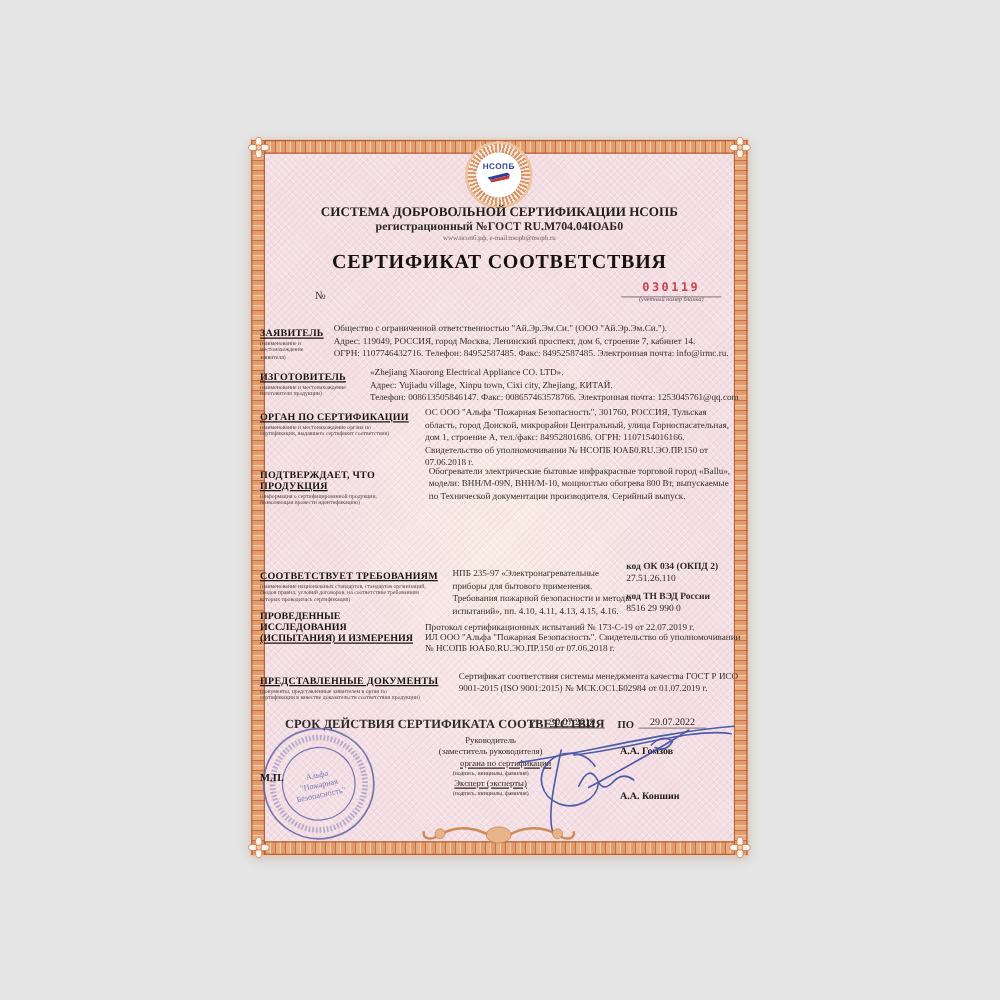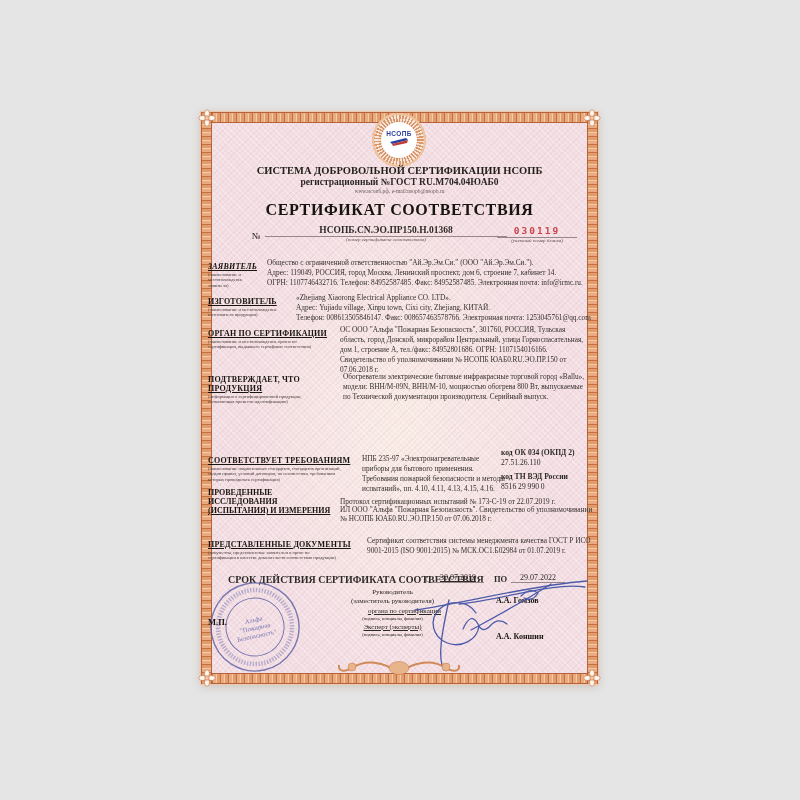--- a/index.html
+++ b/index.html
@@ -101,31 +101,27 @@
       </svg>
     </div>
   </div>
 
   <div class="center" style="position:absolute;top:53px;font-weight:bold;font-size:10.5px;color:#23201c;">СИСТЕМА ДОБРОВОЛЬНОЙ СЕРТИФИКАЦИИ НСОПБ</div>
   <div class="center" style="position:absolute;top:65px;font-weight:bold;font-size:9.5px;color:#2b2724;">регистрационный №ГОСТ RU.М704.04ЮАБ0</div>
   <div class="center" style="position:absolute;top:76px;font-size:5.5px;color:#6b5d58;">www.нсопб.рф, e-mail:nsopb@nsopb.ru</div>
   <div class="center" style="position:absolute;top:89px;font-weight:bold;font-size:16px;letter-spacing:.6px;color:#17130f;">СЕРТИФИКАТ СООТВЕТСТВИЯ</div>
 
   <div style="position:absolute;left:51px;top:119px;font-size:9px;">№</div>
-  <div style="position:absolute;left:64px;top:113px;width:242px;">
-    <div class="uline" style="text-align:center;font-weight:bold;font-size:9.5px;padding-bottom:1px;">НСОПБ.CN.ЭО.ПР150.Н.01368</div>
-    <div class="cap">(номер сертификата соответствия)</div>
-  </div>
   <div style="position:absolute;left:296px;top:113px;width:80px;">
     <div class="uline" style="text-align:center;font-weight:bold;font-size:9.5px;letter-spacing:2px;color:#c9444c;
          font-family:'DejaVu Sans Mono',monospace;padding-bottom:1px;">030119</div>
     <div class="cap">(учетный номер бланка)</div>
   </div>
 
-  <div class="lbl" style="left:7px;top:150px;font-style:italic;">ЗАЯВИТЕЛЬ</div>
+  <div class="lbl" style="left:7px;top:150px;">ЗАЯВИТЕЛЬ</div>
   <div class="sub" style="left:7px;top:160px;width:54px;">(наименование и местонахождение заявителя)</div>
   <div class="txt" style="left:66px;top:146px;width:326px;">
     <div>Общество с ограниченной ответственностью "Ай.Эр.Эм.Си." (ООО "Ай.Эр.Эм.Си.").</div>
     <div>Адрес: 119049, РОССИЯ, город Москва, Ленинский проспект, дом 6, строение 7, кабинет 14.</div>
     <div>ОГРН: 1107746432716. Телефон: 84952587485. Факс: 84952587485. Электронная почта: info@irmc.ru.</div>
   </div>
 
   <div class="lbl" style="left:7px;top:185px;">ИЗГОТОВИТЕЛЬ</div>
   <div class="sub" style="left:7px;top:195px;width:70px;">(наименование и местонахождение изготовителя продукции)</div>
   <div class="txt" style="left:95px;top:181px;width:300px;">

